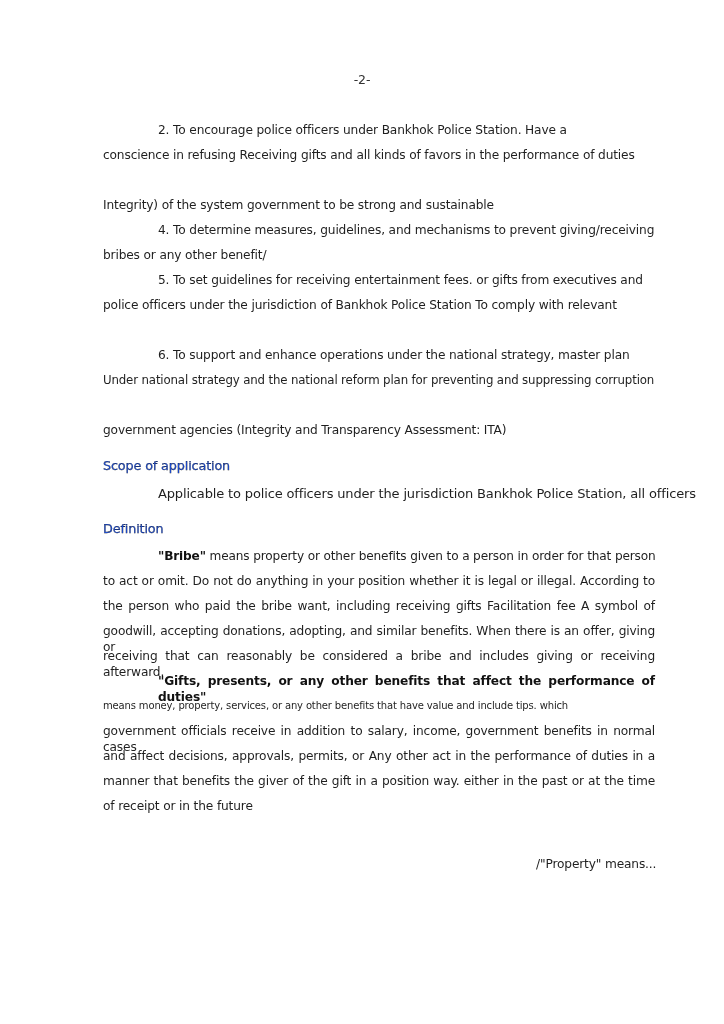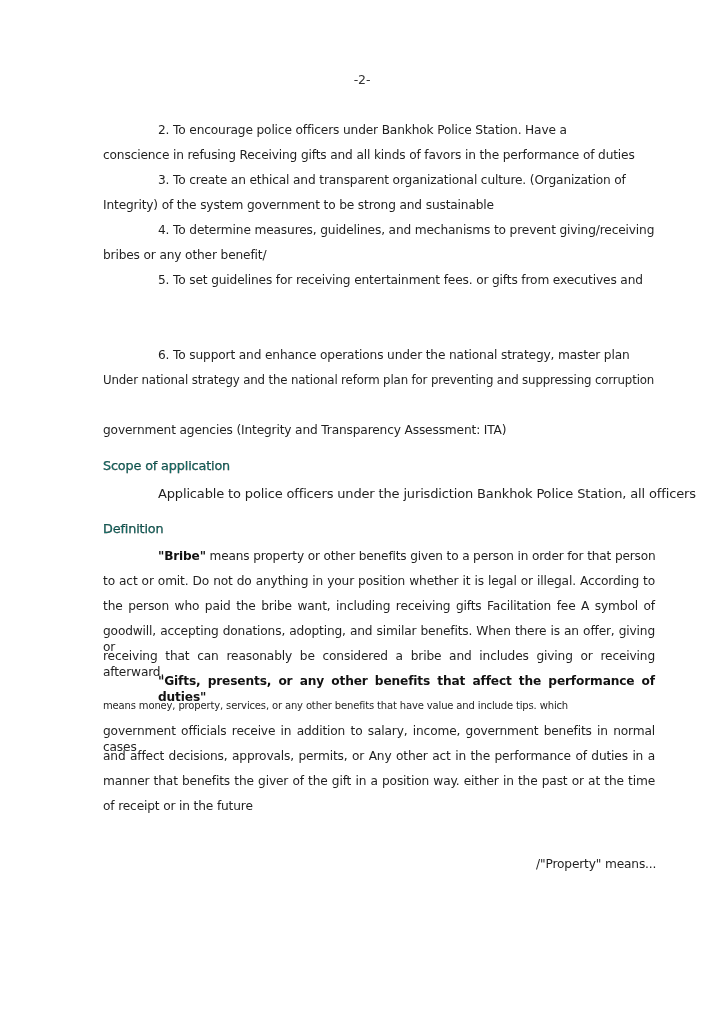--- a/index.html
+++ b/index.html
@@ -6,40 +6,40 @@
   body { width: 724px; height: 1024px; position: relative; overflow: hidden; }
   .page {
     position: absolute; left: 0; top: 0; width: 724px; height: 1024px;
     font-family: "DejaVu Sans", sans-serif; color: #1f1f1f;
     font-size: 12.2px; letter-spacing: -0.15px;
   }
   .pnum { position: absolute; top: 72px; left: 0; width: 724px; text-align: center; font-size: 12.5px; color: #333; }
   .line { position: absolute; left: 103px; width: 552px; white-space: nowrap; line-height: 16px; }
   .ind { left: 158px; width: 497px; }
   .just { text-align: justify; text-align-last: justify; white-space: normal; }
-  .head { font-weight: normal; color: #0f766e; font-size: 12.8px; -webkit-text-stroke: 0.25px #111; }
+  .head { font-weight: normal; color: #1d4ed8; font-size: 12.8px; -webkit-text-stroke: 0.25px #111; }
   b { font-weight: bold; color: #111; }
   .footer { position: absolute; top: 857px; left: 536px; font-size: 12.2px; }
 </style>
 </head>
 <body>
 
 <div class="page">
   <div class="pnum">-2-</div>
 
   <div class="line ind" style="top:122px">2. To encourage police officers under Bankhok Police Station. Have a</div>
   <div class="line" style="top:147px">conscience in refusing Receiving gifts and all kinds of favors in the performance of duties</div>
 
-  <div class="line ind" style="top:172px">3. To create an ethical and transparent organizational culture. (Organization of</div>
   <div class="line" style="top:197px">Integrity) of the system government to be strong and sustainable</div>
 
   <div class="line ind" style="top:222px">4. To determine measures, guidelines, and mechanisms to prevent giving/receiving</div>
   <div class="line" style="top:247px">bribes or any other benefit/</div>
 
   <div class="line ind" style="top:272px">5. To set guidelines for receiving entertainment fees. or gifts from executives and</div>
+  <div class="line" style="top:297px">police officers under the jurisdiction of Bankhok Police Station To comply with relevant</div>
 
   <div class="line ind" style="top:347px">6. To support and enhance operations under the national strategy, master plan</div>
   <div class="line" style="top: 372px; font-size: 11.79px;">Under national strategy and the national reform plan for preventing and suppressing corruption</div>
   <div class="line" style="top:422px">government agencies (Integrity and Transparency Assessment: ITA)</div>
 
   <div class="line head" style="top:458px">Scope of application</div>
   <div class="line ind" style="top: 486px; font-size: 13px;">Applicable to police officers under the jurisdiction Bankhok Police Station, all officers</div>
 
   <div class="line head" style="top:521px">Definition</div>
 

